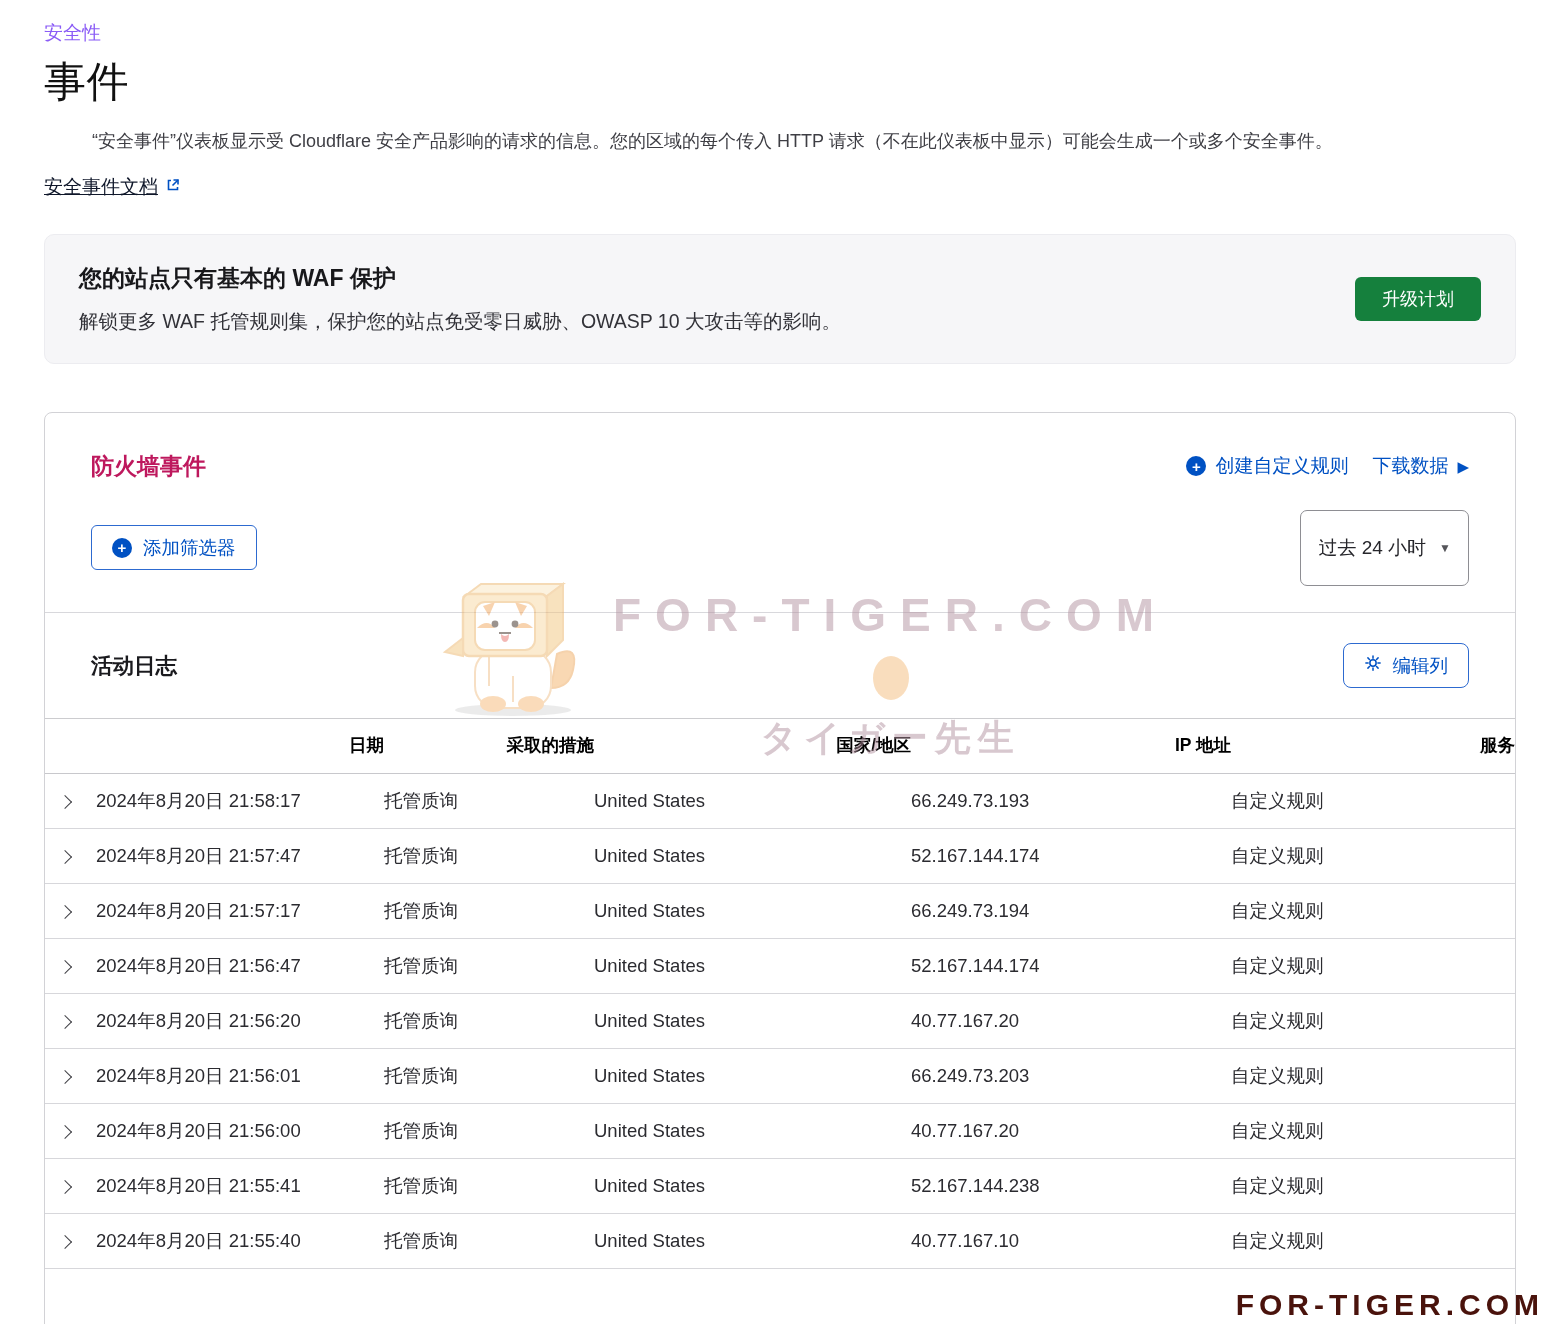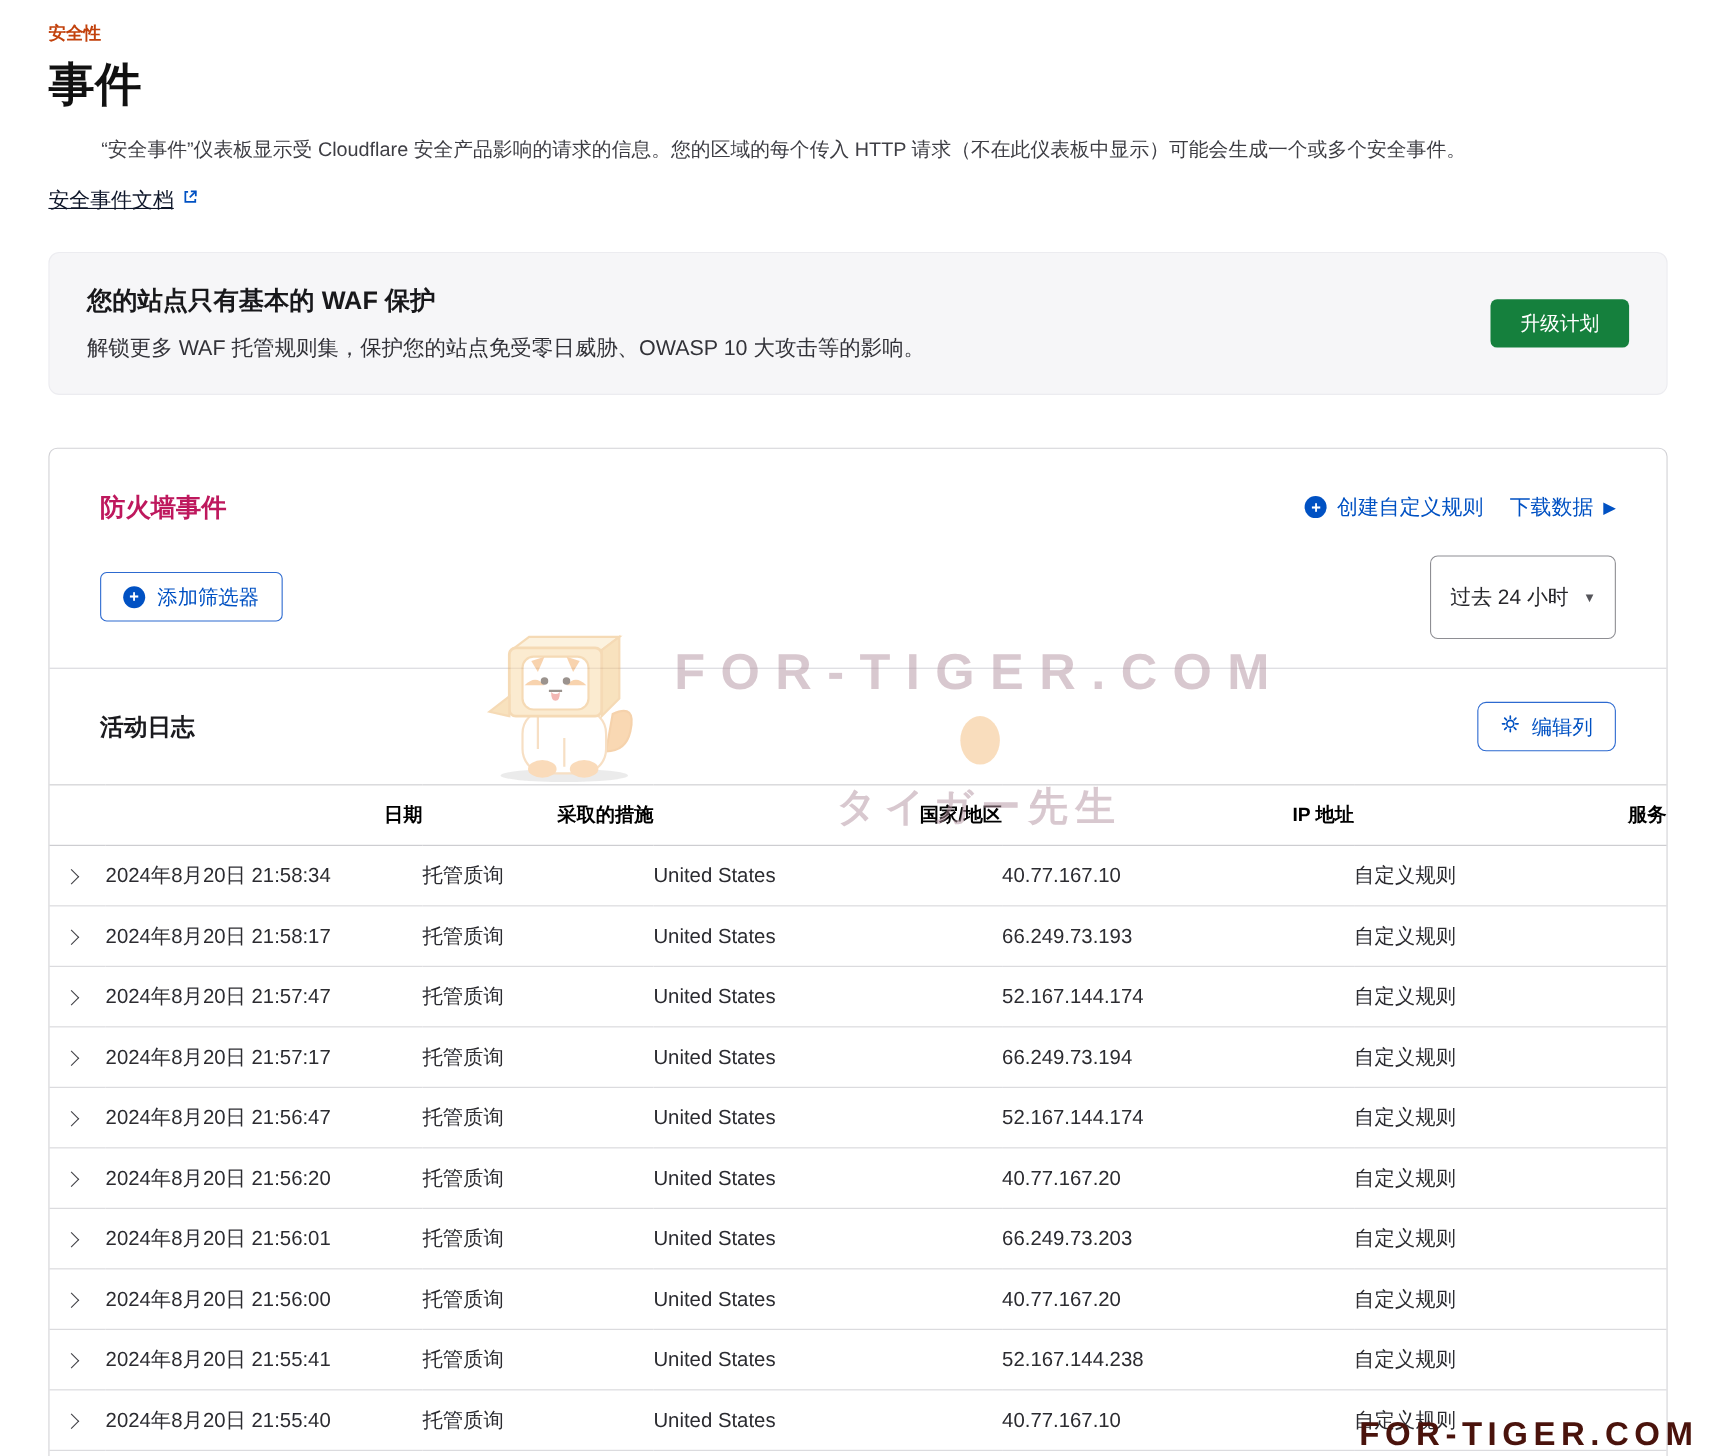--- a/index.html
+++ b/index.html
@@ -5,22 +5,22 @@
   * { margin:0; padding:0; box-sizing:border-box; }
   html,body { background:#fff; }
   body {
     width:1560px; height:1324px; overflow:hidden; position:relative;
     font-family:"Liberation Sans", sans-serif; color:#1d1d1f;
   }
   .page { padding:0 44px; }
 
   
   .page-head { padding-top:20px; }
-  .eyebrow { font-size:16px; font-weight:700; color:#c2410c; }
-  .page-title { font-size:42px; font-weight:700; color:#111; margin-top:8px; letter-spacing:.5px; }
+  .eyebrow { font-size:19px; font-weight:400; color:#8b5cf6; }
+  .page-title { font-size:42px; font-weight:400; color:#111; margin-top:8px; letter-spacing:.5px; }
   .page-desc { margin-top:18px; font-size:18px; line-height:1.55; color:#3e3e44; max-width:1480px;margin-left:48px; }
   .doc-link {
     margin-top:18px; display:inline-flex; align-items:center; gap:7px;
     font-size:19px; color:#0f172a; text-decoration:underline; cursor:pointer;
   }
   .doc-link svg { text-decoration:none; }
 
   
   .waf-banner {
     margin-top:34px; background:#f6f6f8; border:1px solid #ececf0; border-radius:10px;
@@ -181,28 +181,20 @@
         <tr>
           <th></th>
           <th>日期</th>
           <th>采取的措施</th>
           <th>国家/地区</th>
           <th>IP 地址</th>
           <th>服务</th>
         </tr>
       </thead>
       <tbody>
-  <tr>
-    <td><span class="chev"></span></td>
-    <td>2024年8月20日 21:58:34</td>
-    <td>托管质询</td>
-    <td>United States</td>
-    <td>40.77.167.10</td>
-    <td>自定义规则</td>
-  </tr>
 
   <tr>
     <td><span class="chev"></span></td>
     <td>2024年8月20日 21:58:17</td>
     <td>托管质询</td>
     <td>United States</td>
     <td>66.249.73.193</td>
     <td>自定义规则</td>
   </tr>
 

